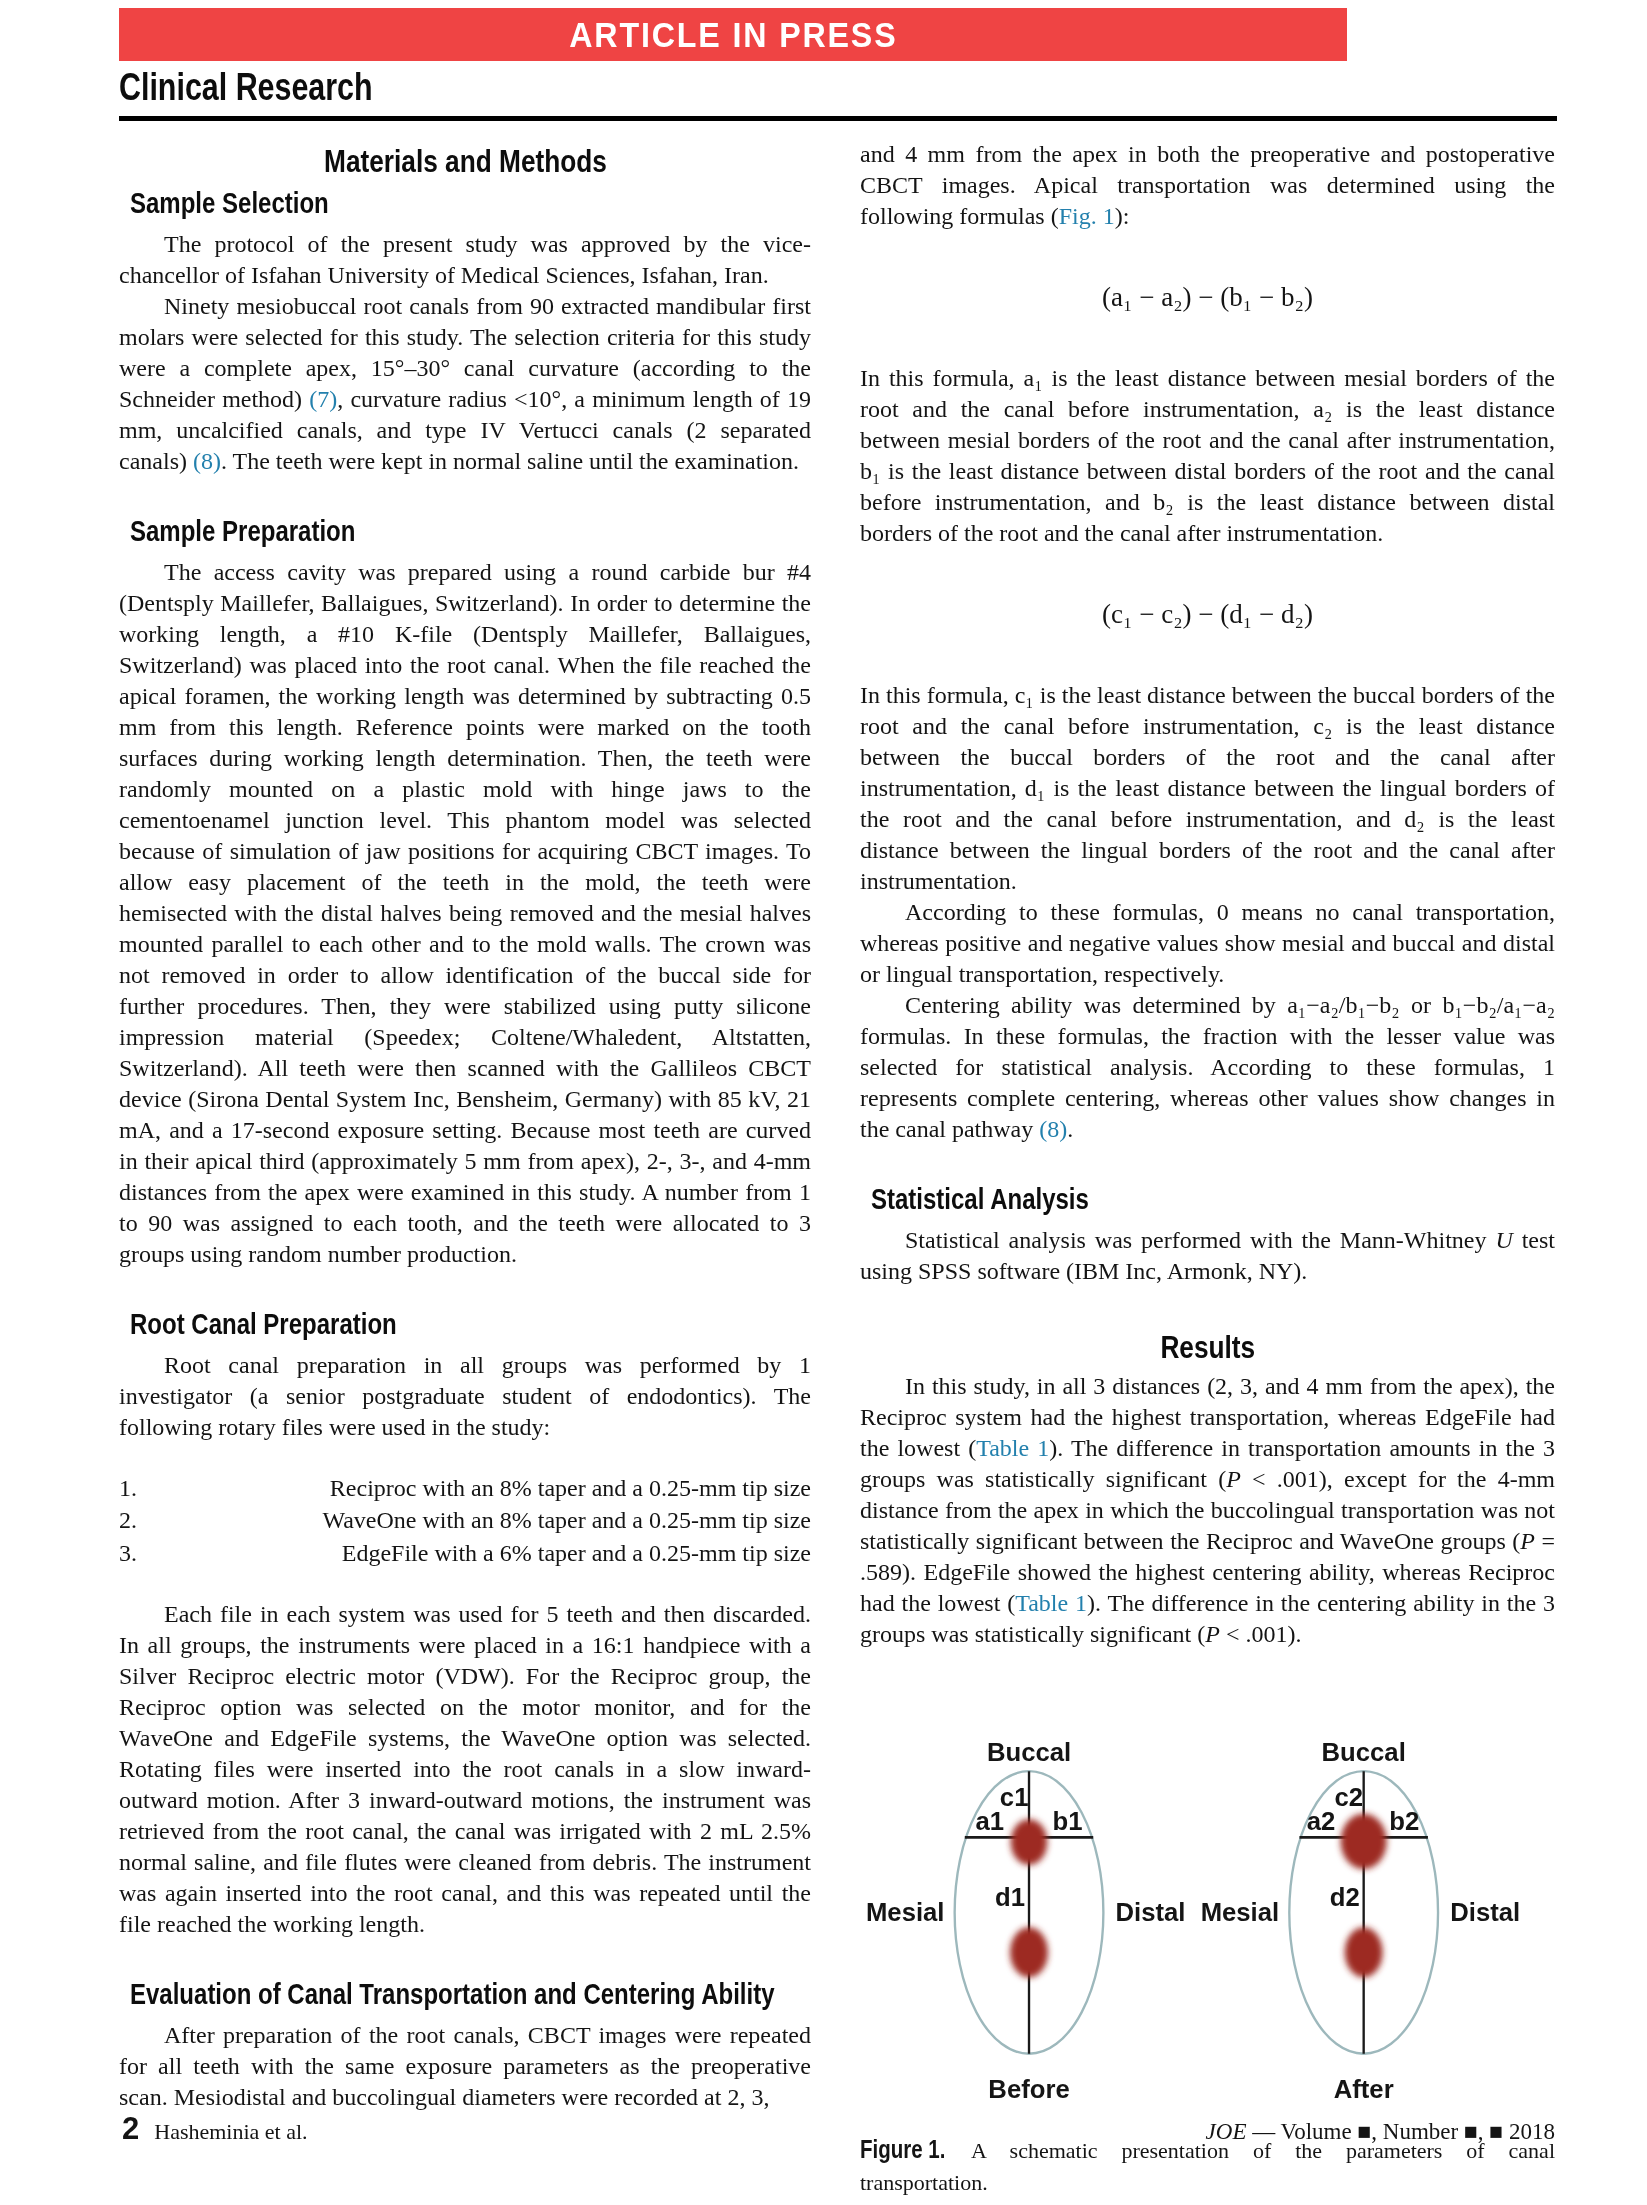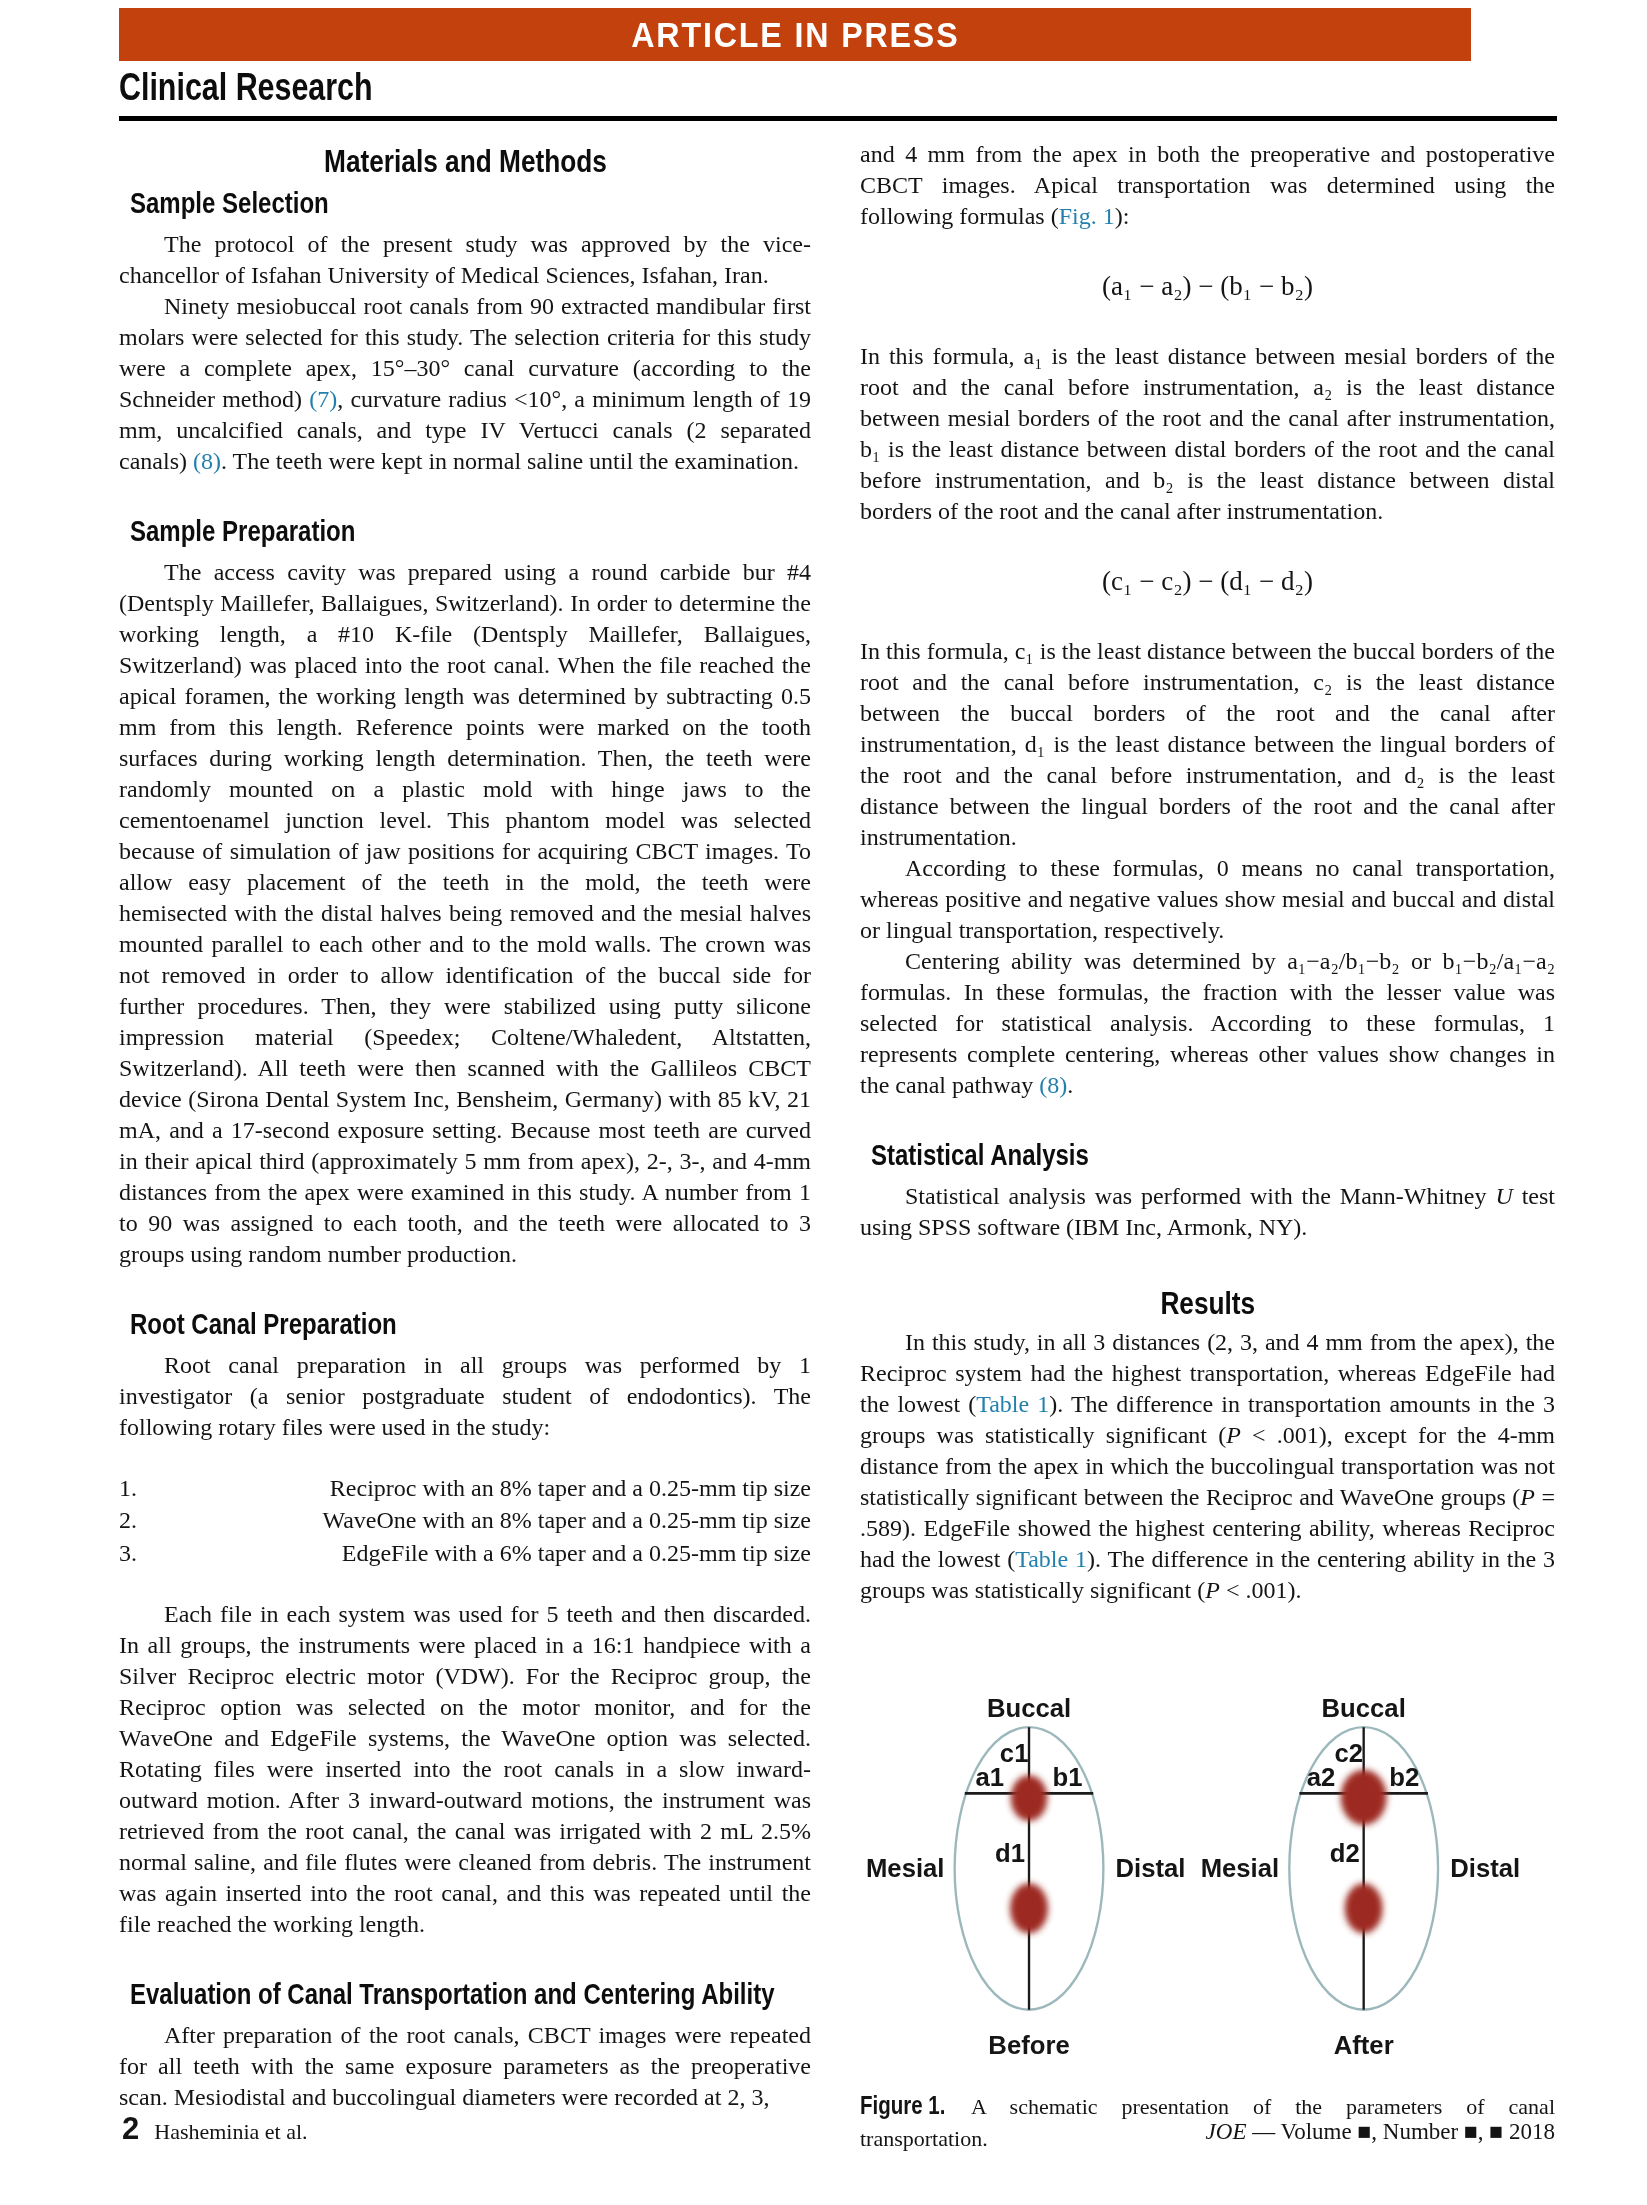--- a/index.html
+++ b/index.html
@@ -1,20 +1,20 @@
 <!DOCTYPE html>
 <html style="font-size:10.8px"><head>
 <meta charset="utf-8">
 <style>
   html,body{margin:0;padding:0;background:#ffffff;}
   .page{position:relative;width:1648px;height:2205px;background:#ffffff;
         font-family:"Liberation Serif", serif;color:#141414;overflow:hidden;}
 
-  .banner{position:absolute;left:119px;top:8px;width:1352px;height:53px;
-          background:#c2410c;display:flex;align-items:center;justify-content:center;}
+  .banner{position:absolute;left:119px;top:8px;width:1228px;height:53px;
+          background:#ef4444;display:flex;align-items:center;justify-content:center;}
   .banner-text{display:inline-block;color:#ffffff;font-family:"Liberation Sans",sans-serif;
           font-weight:bold;font-size:35px;letter-spacing:2px;transform:scaleX(.92);}
 
   .brand{position:absolute;left:119px;top:65px;}
   .brand-inner{display:inline-block;font-family:"Liberation Sans",sans-serif;font-weight:bold;
           font-size:39px;color:#0d0d0d;transform:scaleX(.78);transform-origin:left center;white-space:nowrap;}
   .rule{position:absolute;left:119px;top:116px;width:1438px;height:4.7px;background:#000;}
 
   .col{position:absolute;top:139px;font-size:24px;line-height:31px;text-align:justify;}
   .col-left{left:119px;width:692px;}
@@ -26,21 +26,21 @@
   .it{font-style:italic;}
 
   .h1{margin:2.7px 0 5.4px;text-align:center;}
   .h1 span{display:inline-block;font-family:"Liberation Sans",sans-serif;font-weight:bold;
            font-size:32px;line-height:38px;color:#0d0d0d;transform:scaleX(.82);transform-origin:center;white-space:nowrap;}
   .h2{margin:36px 11px 8px;}
   .h2.tight{margin-top:5.4px;}
   .h2 span{display:inline-block;font-family:"Liberation Sans",sans-serif;font-weight:bold;
            font-size:30px;line-height:35px;color:#0d0d0d;transform:scaleX(.80);transform-origin:left center;white-space:nowrap;}
 
-  .formula{text-align:center;text-indent:0;font-size:27px;margin:39px 0;}
+  .formula{text-align:center;text-indent:0;font-size:27px;margin:50px 0;}
 
   .rlist{margin:30px 0;}
   .rlist-row{display:flex;text-align:left;margin:1.4px 0;}
   .rlist-num{flex:none;width:42px;}
   .rlist-text{flex:1;text-align:right;}
 
   .fig{margin-top:23px;}
   .figsvg{display:block;width:695px;height:441px;}
   .figlabel{font-family:"Liberation Sans",sans-serif;font-weight:bold;font-size:38px;fill:#151515;}
   .figcap{margin-top:19px;font-size:22px;line-height:32px;}

